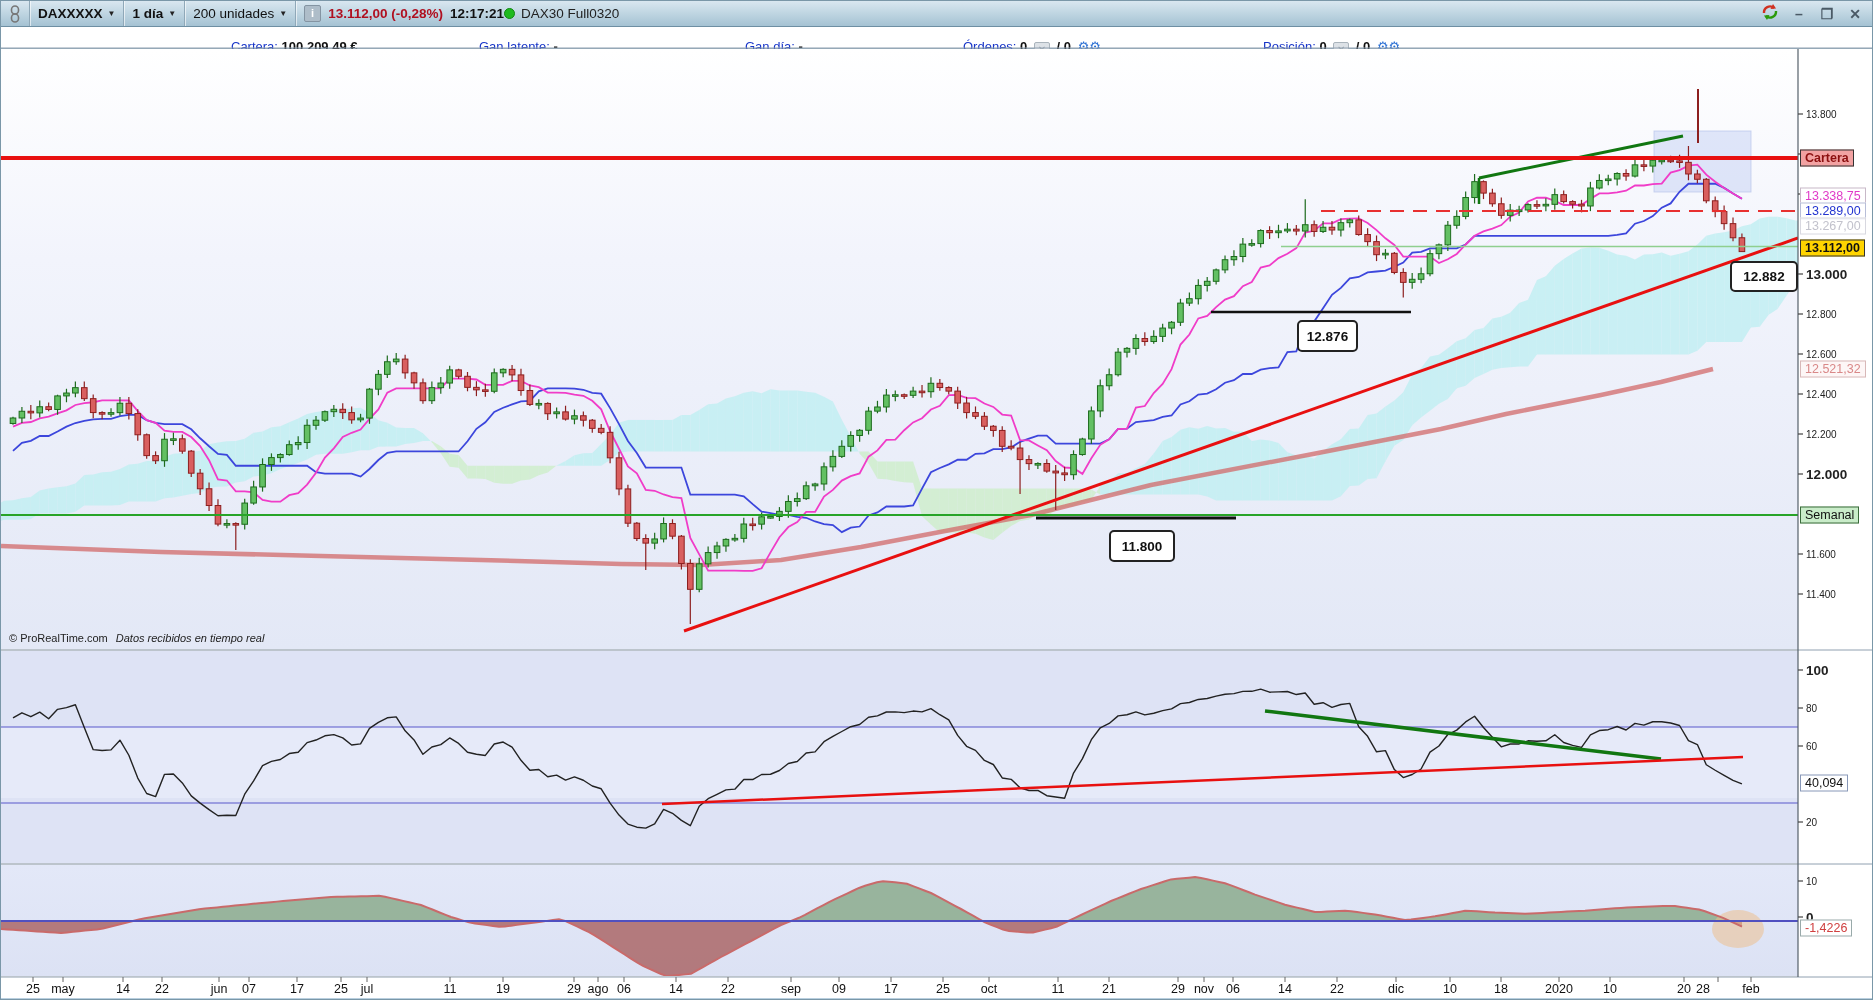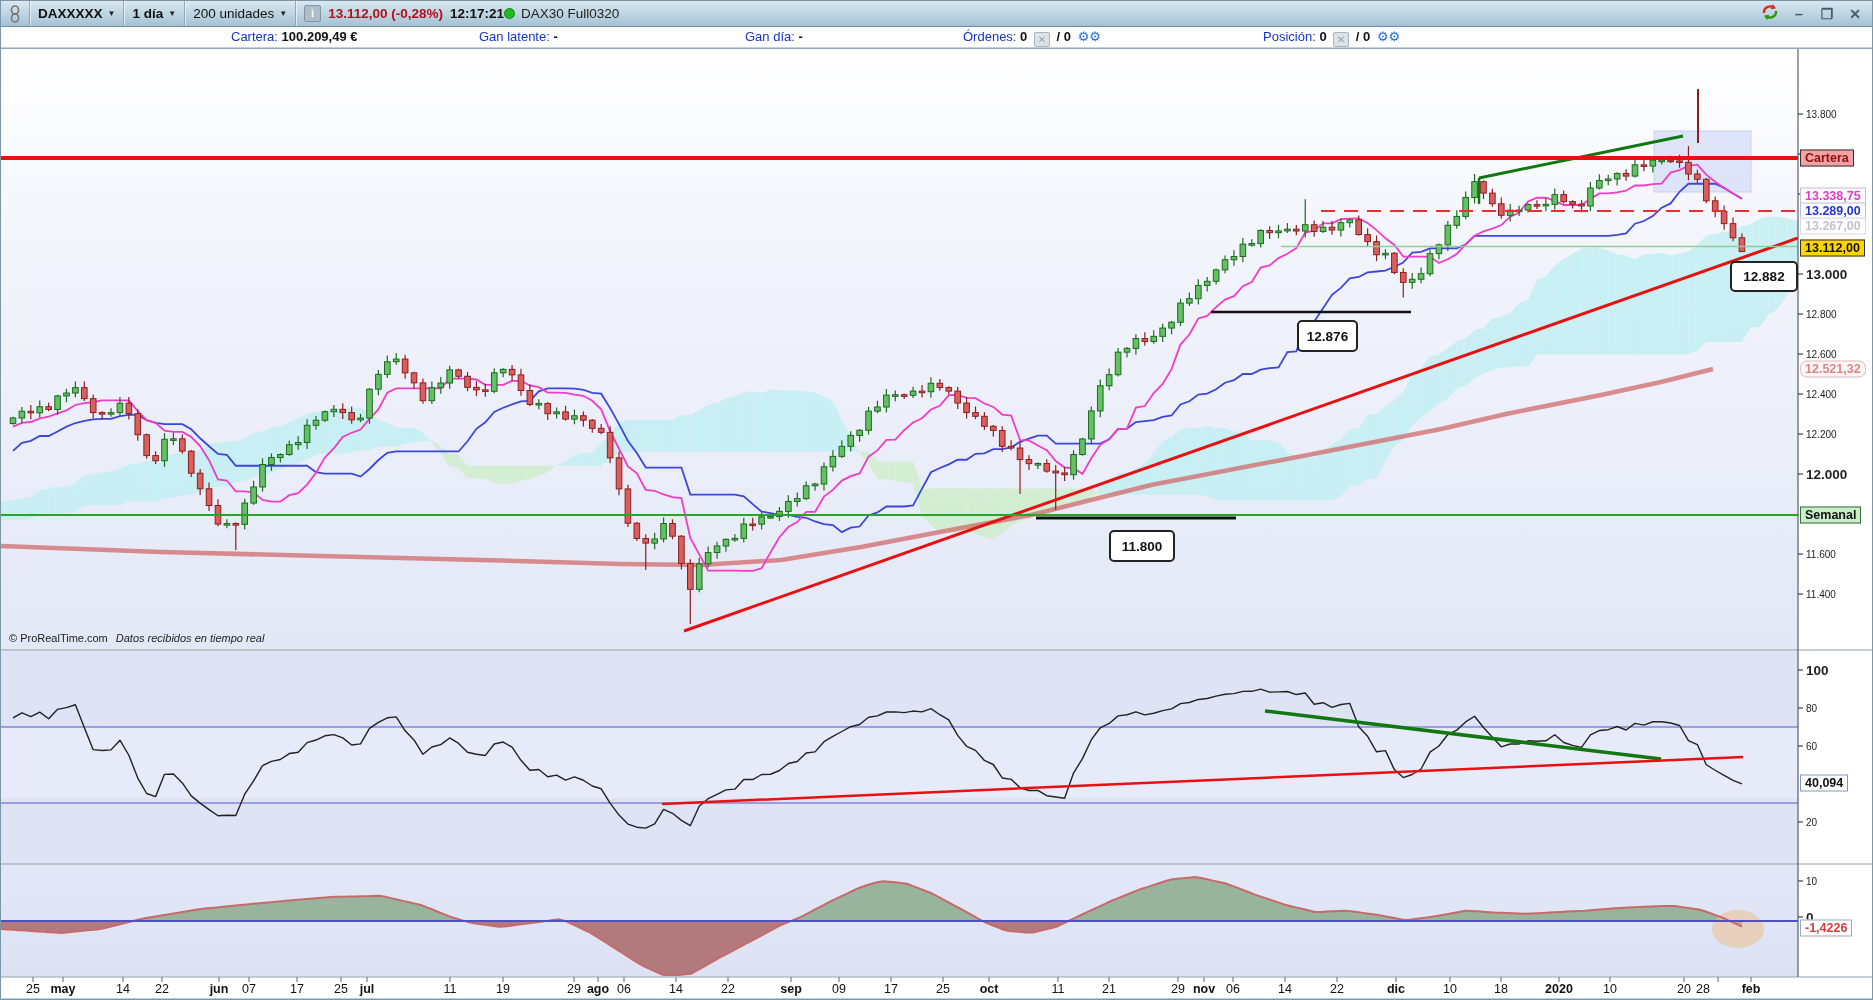--- a/index.html
+++ b/index.html
@@ -18,45 +18,45 @@
     color:#fff;font-weight:bold;font-size:11px;text-align:center;line-height:15px;margin-right:7px;}
   #price-quote{color:#b01020;font-weight:bold;margin-right:7px;}
   #quote-time{font-weight:bold;}
   #status-dot{width:9px;height:9px;border-radius:50%;background:#1fbb1f;border:1px solid #118811;margin-right:6px;}
   #feed-name{color:#222;}
   #tb-right{margin-left:auto;display:flex;align-items:center;gap:10px;padding-right:8px;}
   .winbtn{color:#4a5a66;font-size:14px;font-weight:bold;width:18px;text-align:center;cursor:default;}
   
   #accountbar{position:absolute;left:0;top:26px;width:100%;height:21px;background:#fff;
     border-bottom:1px solid #9ab0bf;font-size:13px;}
-  .acct-item{position:absolute;top:2px;white-space:nowrap;}
+  .acct-item{position:absolute;top:12px;white-space:nowrap;}
   .acct-label{color:#1634c8;}
   .acct-val{color:#111;font-weight:bold;}
   .icon-cross{display:inline-block;width:14px;height:13px;background:#dde2e7;border:1px solid #aab4bc;
     border-radius:2px;color:#9aa4ac;font-size:10px;line-height:13px;text-align:center;vertical-align:-2px;margin:0 3px;}
   .gear{color:#2a6fd4;font-size:13px;margin-left:3px;}
   
   #chart-svg{position:absolute;left:0;top:0;}
   .tick-label{position:absolute;left:1805px;transform:translateY(-50%);font-size:10px;color:#222;}
   .tick-label.bold{font-weight:bold;font-size:13.5px;}
   .price-tag{position:absolute;left:1799px;transform:translateY(-50%);font-size:12.5px;
-    padding:0 4px;line-height:15px;border:1px solid #888;background:#fff;white-space:nowrap;font-weight:bold;}
+    padding:0 4px;line-height:15px;border:1px solid #888;background:#fff;white-space:nowrap;}
   .tag-mensual{background:#f2a2a2;color:#8c1010;border-color:#333;font-weight:bold;}
   .tag-magenta{color:#e03ac8;border-color:#c8b8c8;}
   .tag-blue{color:#2334d0;border-color:#b8bed8;}
   .tag-ghost{color:#c2c2cc;border-color:#d8d8e0;background:rgba(255,255,255,.75);}
   .tag-yellow{background:#ffd400;color:#111;border-color:#333;font-weight:bold;}
-  .tag-salmon{color:#d98888;border-color:#d8b8b8;background:#fdf6f6;border-radius:7px;}
+  .tag-salmon{color:#d98888;border-color:#d8b8b8;background:#fdf6f6;}
   .tag-semanal{background:#c9ecc9;color:#111;border-color:#3a6a3a;}
   .tag-white{color:#111;border-color:#8898b8;}
   .tag-negred{color:#d04040;border-color:#9aa;}
   .anno-box{position:absolute;background:#fff;border:2px solid #222;border-radius:5px;
     font-size:13.5px;font-weight:bold;color:#111;display:flex;align-items:center;justify-content:center;}
   .date-label{position:absolute;top:981px;transform:translateX(-50%);font-size:12.5px;color:#111;}
-  .date-label.bold{font-weight:bold;}
+  .date-label.bold{font-weight:normal;}
   #copyright{position:absolute;left:8px;top:631px;font-size:11px;color:#222;}
   #copyright .it{font-style:italic;margin-left:8px;}
 </style>
 </head>
 <body>
 
 <div id="toolbar">
   <div class="tb-group" id="chain-icon">
     <span>
       <svg width="12" height="18" viewBox="0 0 12 18">

